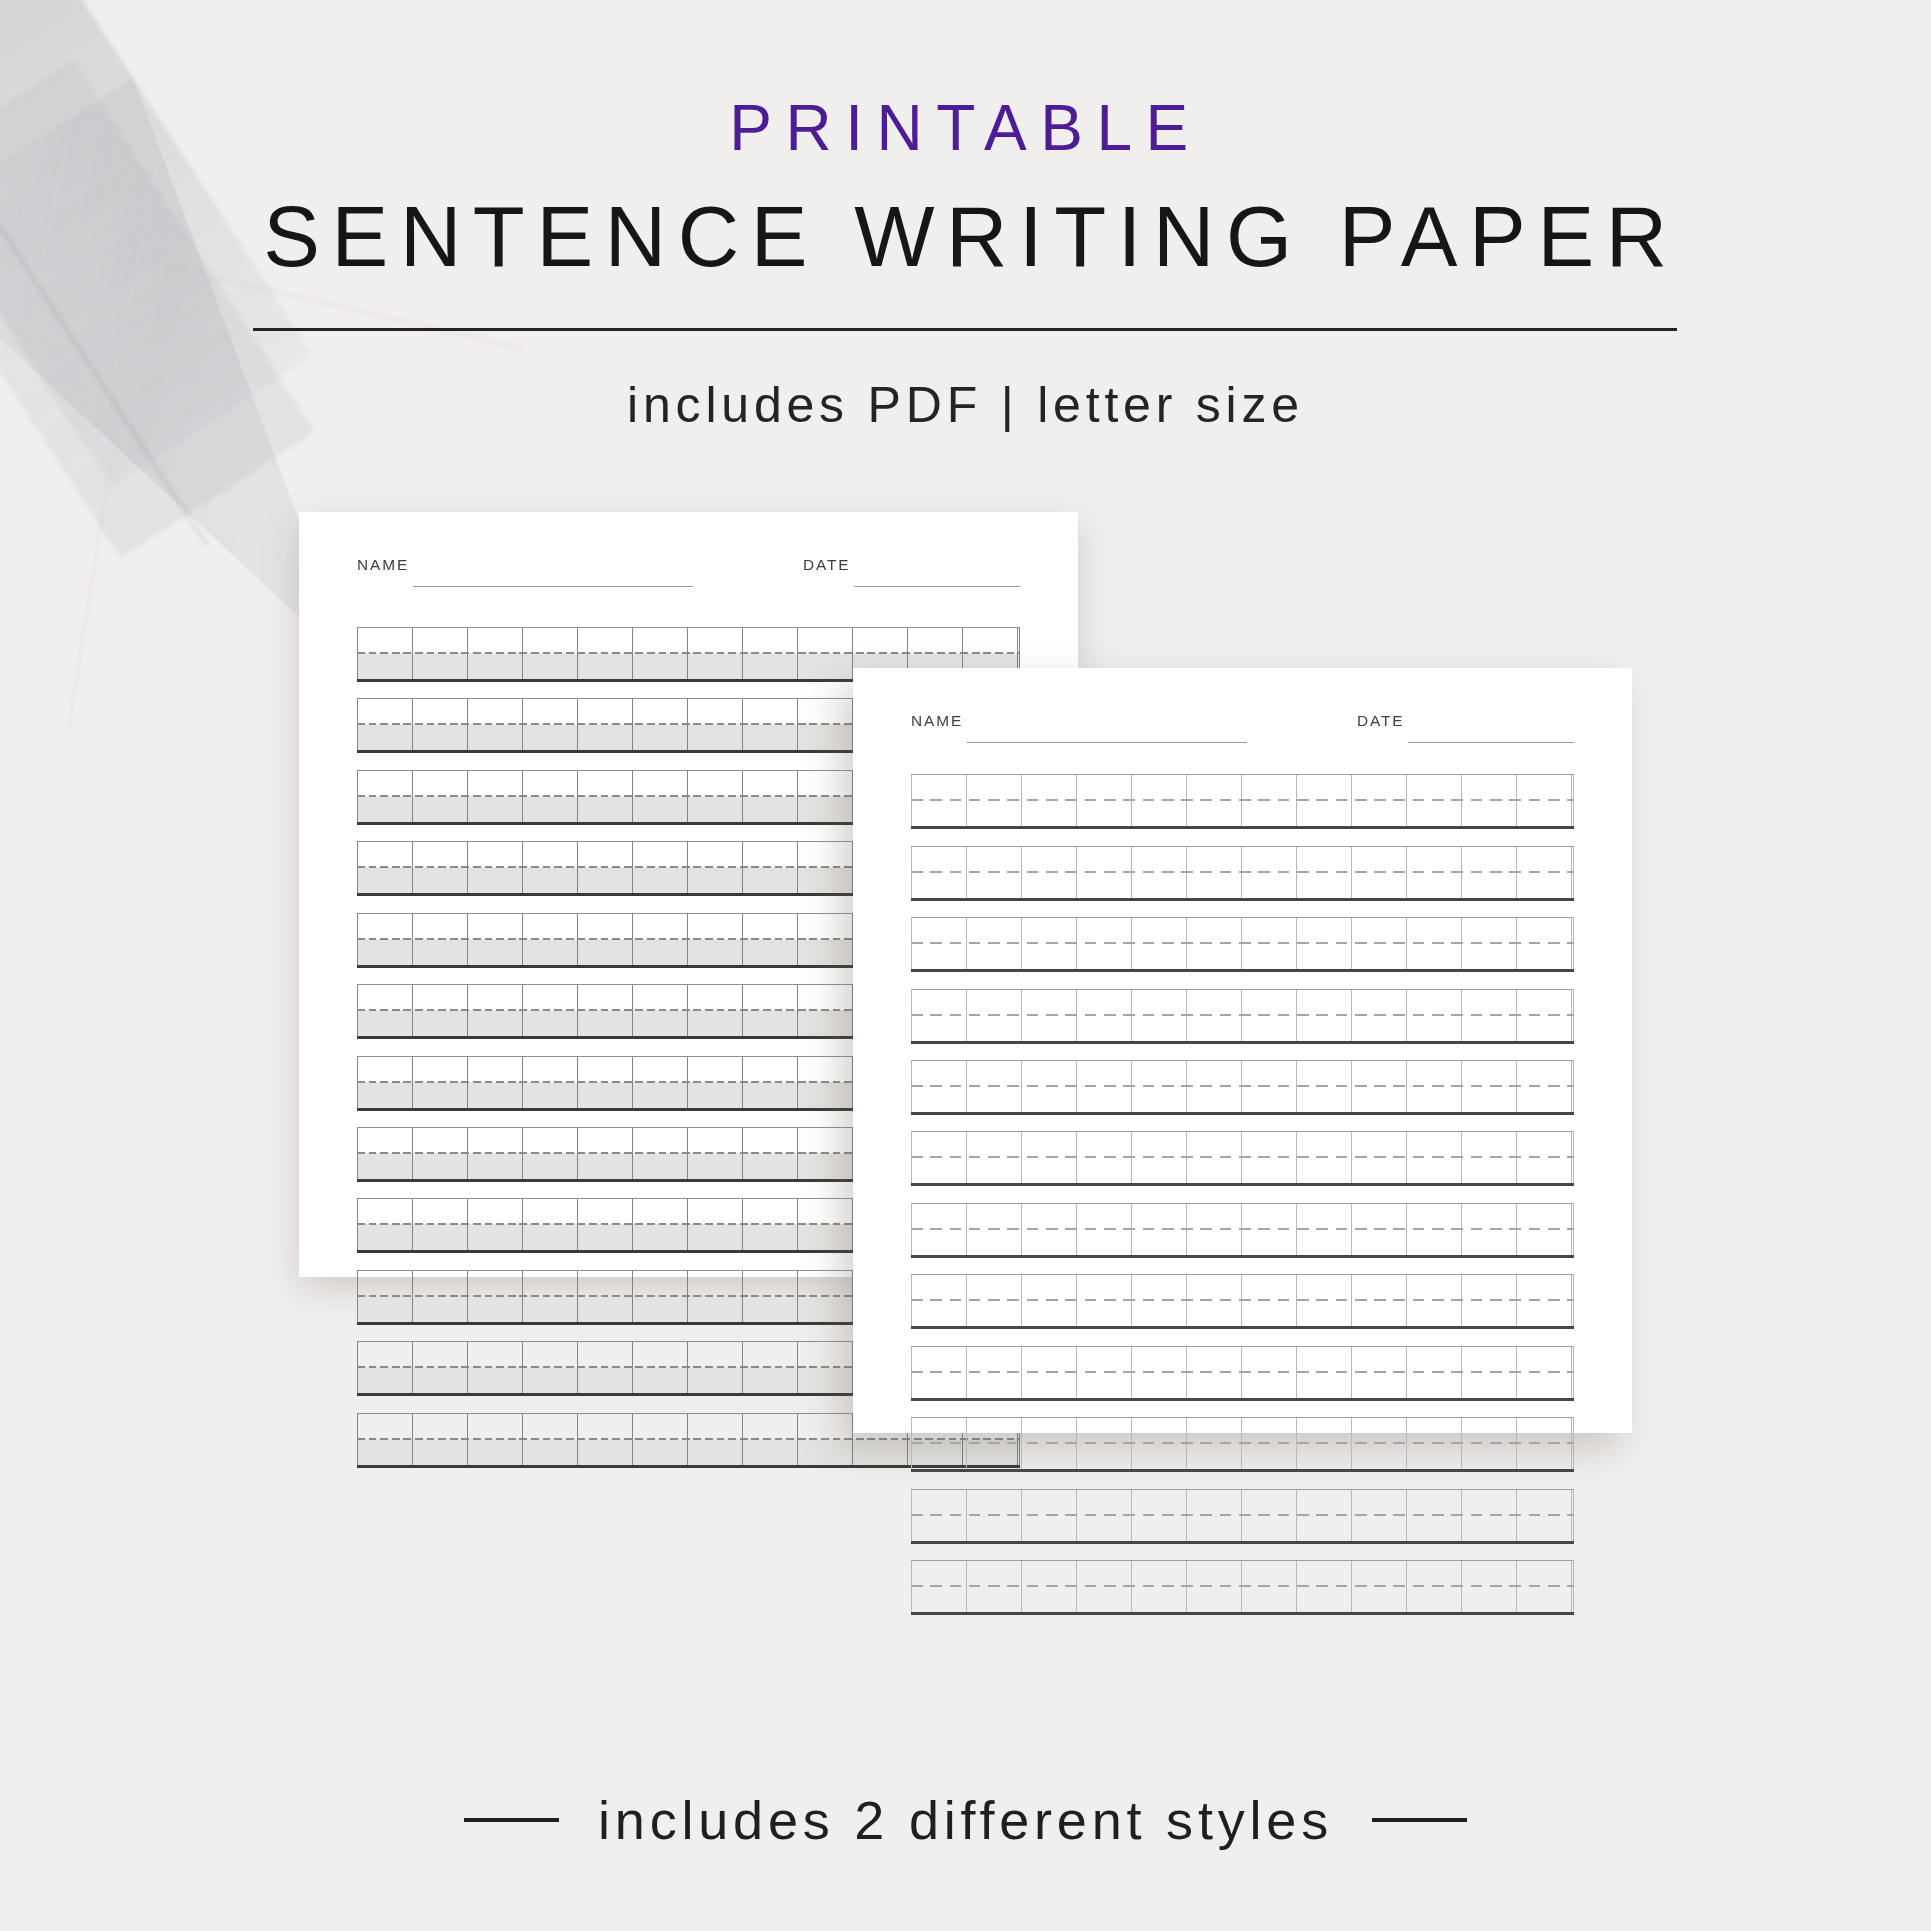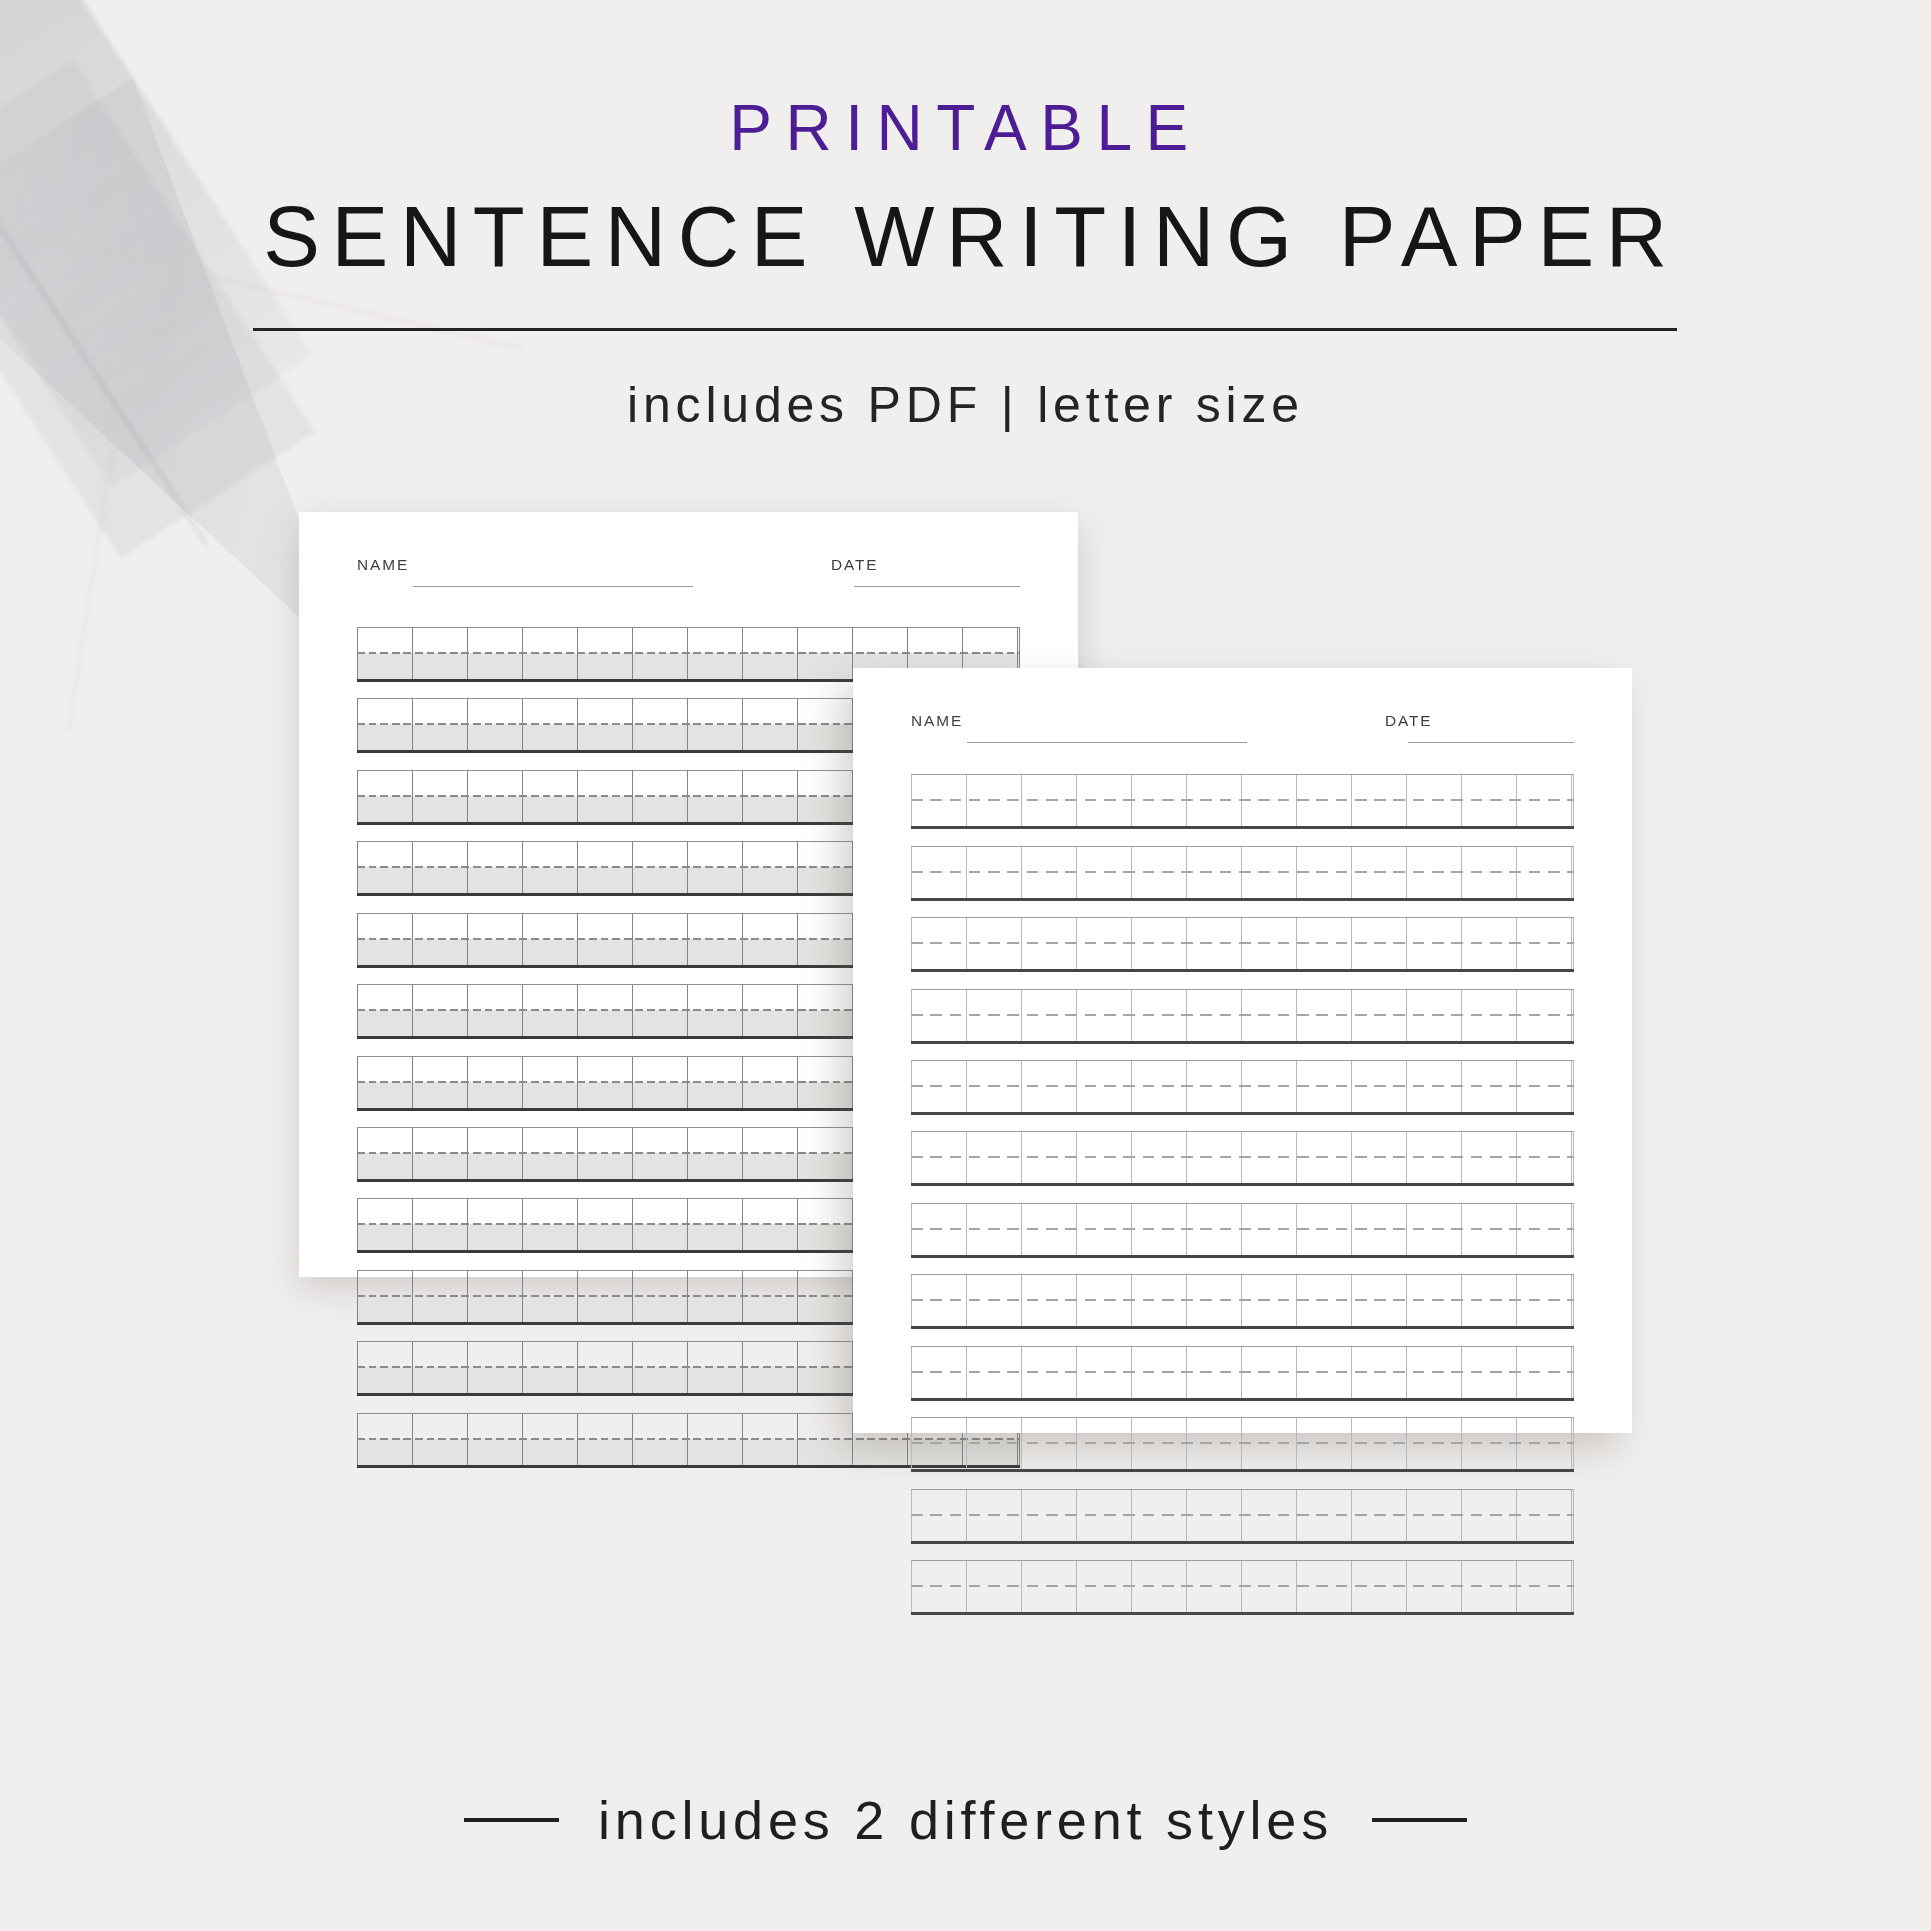--- a/index.html
+++ b/index.html
@@ -81,21 +81,21 @@
   }
   .paper-right{
     left:853px;top:668px;
     box-shadow:-13.5px 15.4px 37px rgba(108,98,90,.30);
   }
   .sheet-label{
     position:absolute;top:45px;font-size:15.4px;line-height:1;
     letter-spacing:1.9px;color:#3d3d3d;
   }
   .label-name{left:58px;}
-  .label-date{left:532px;}
+  .label-date{left:504px;}
   .head-line{position:absolute;top:74px;height:1px;background:#999;}
   .line-name{left:114px;width:280px;}
   .line-date{left:555px;width:166px;}
 
   
   .wrow{position:absolute;left:58px;width:663px;height:53px;}
   .wrow .shade{position:absolute;left:0;right:0;top:26px;bottom:0;background:var(--shade);}
   .wrow .grid{
     position:absolute;inset:0;
     border-top:1px solid var(--rule);

